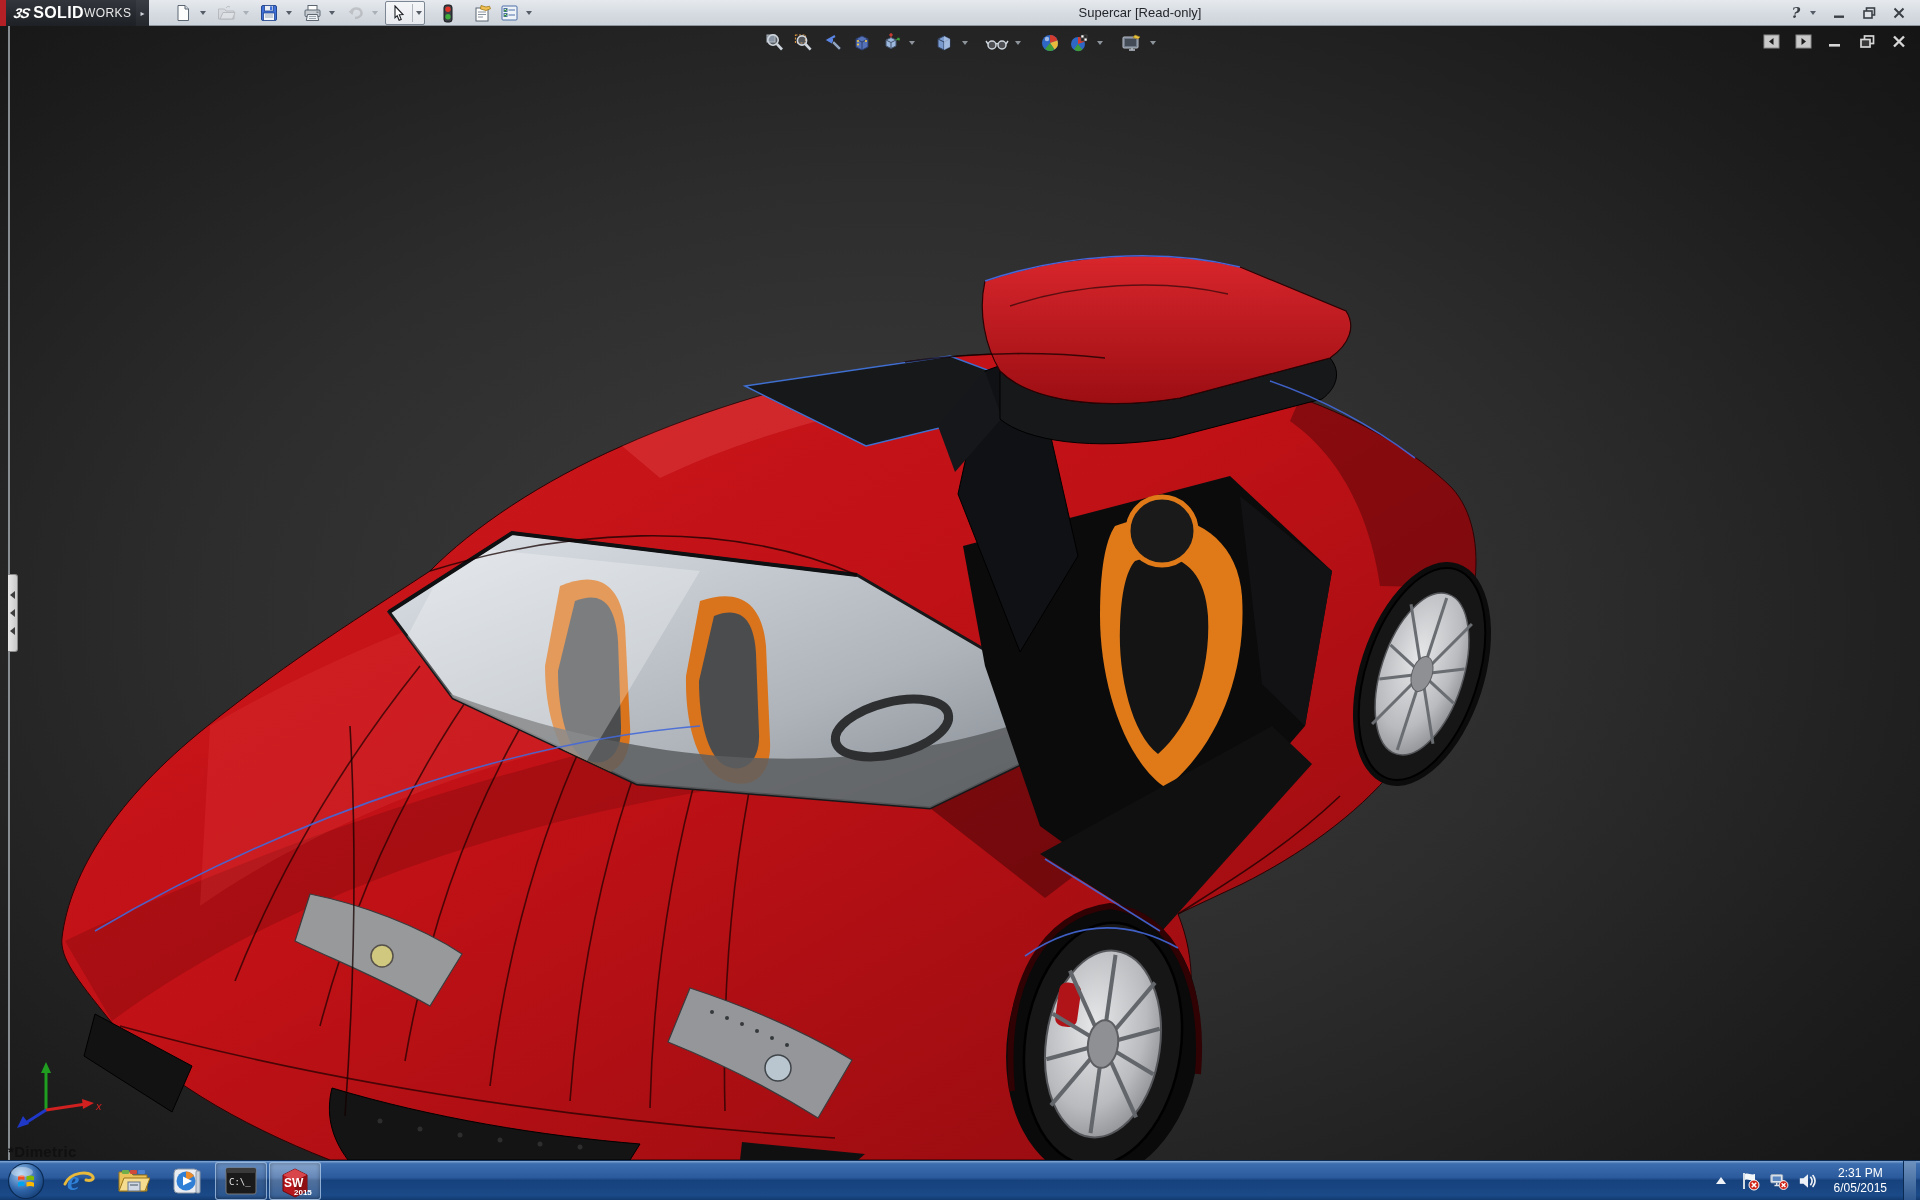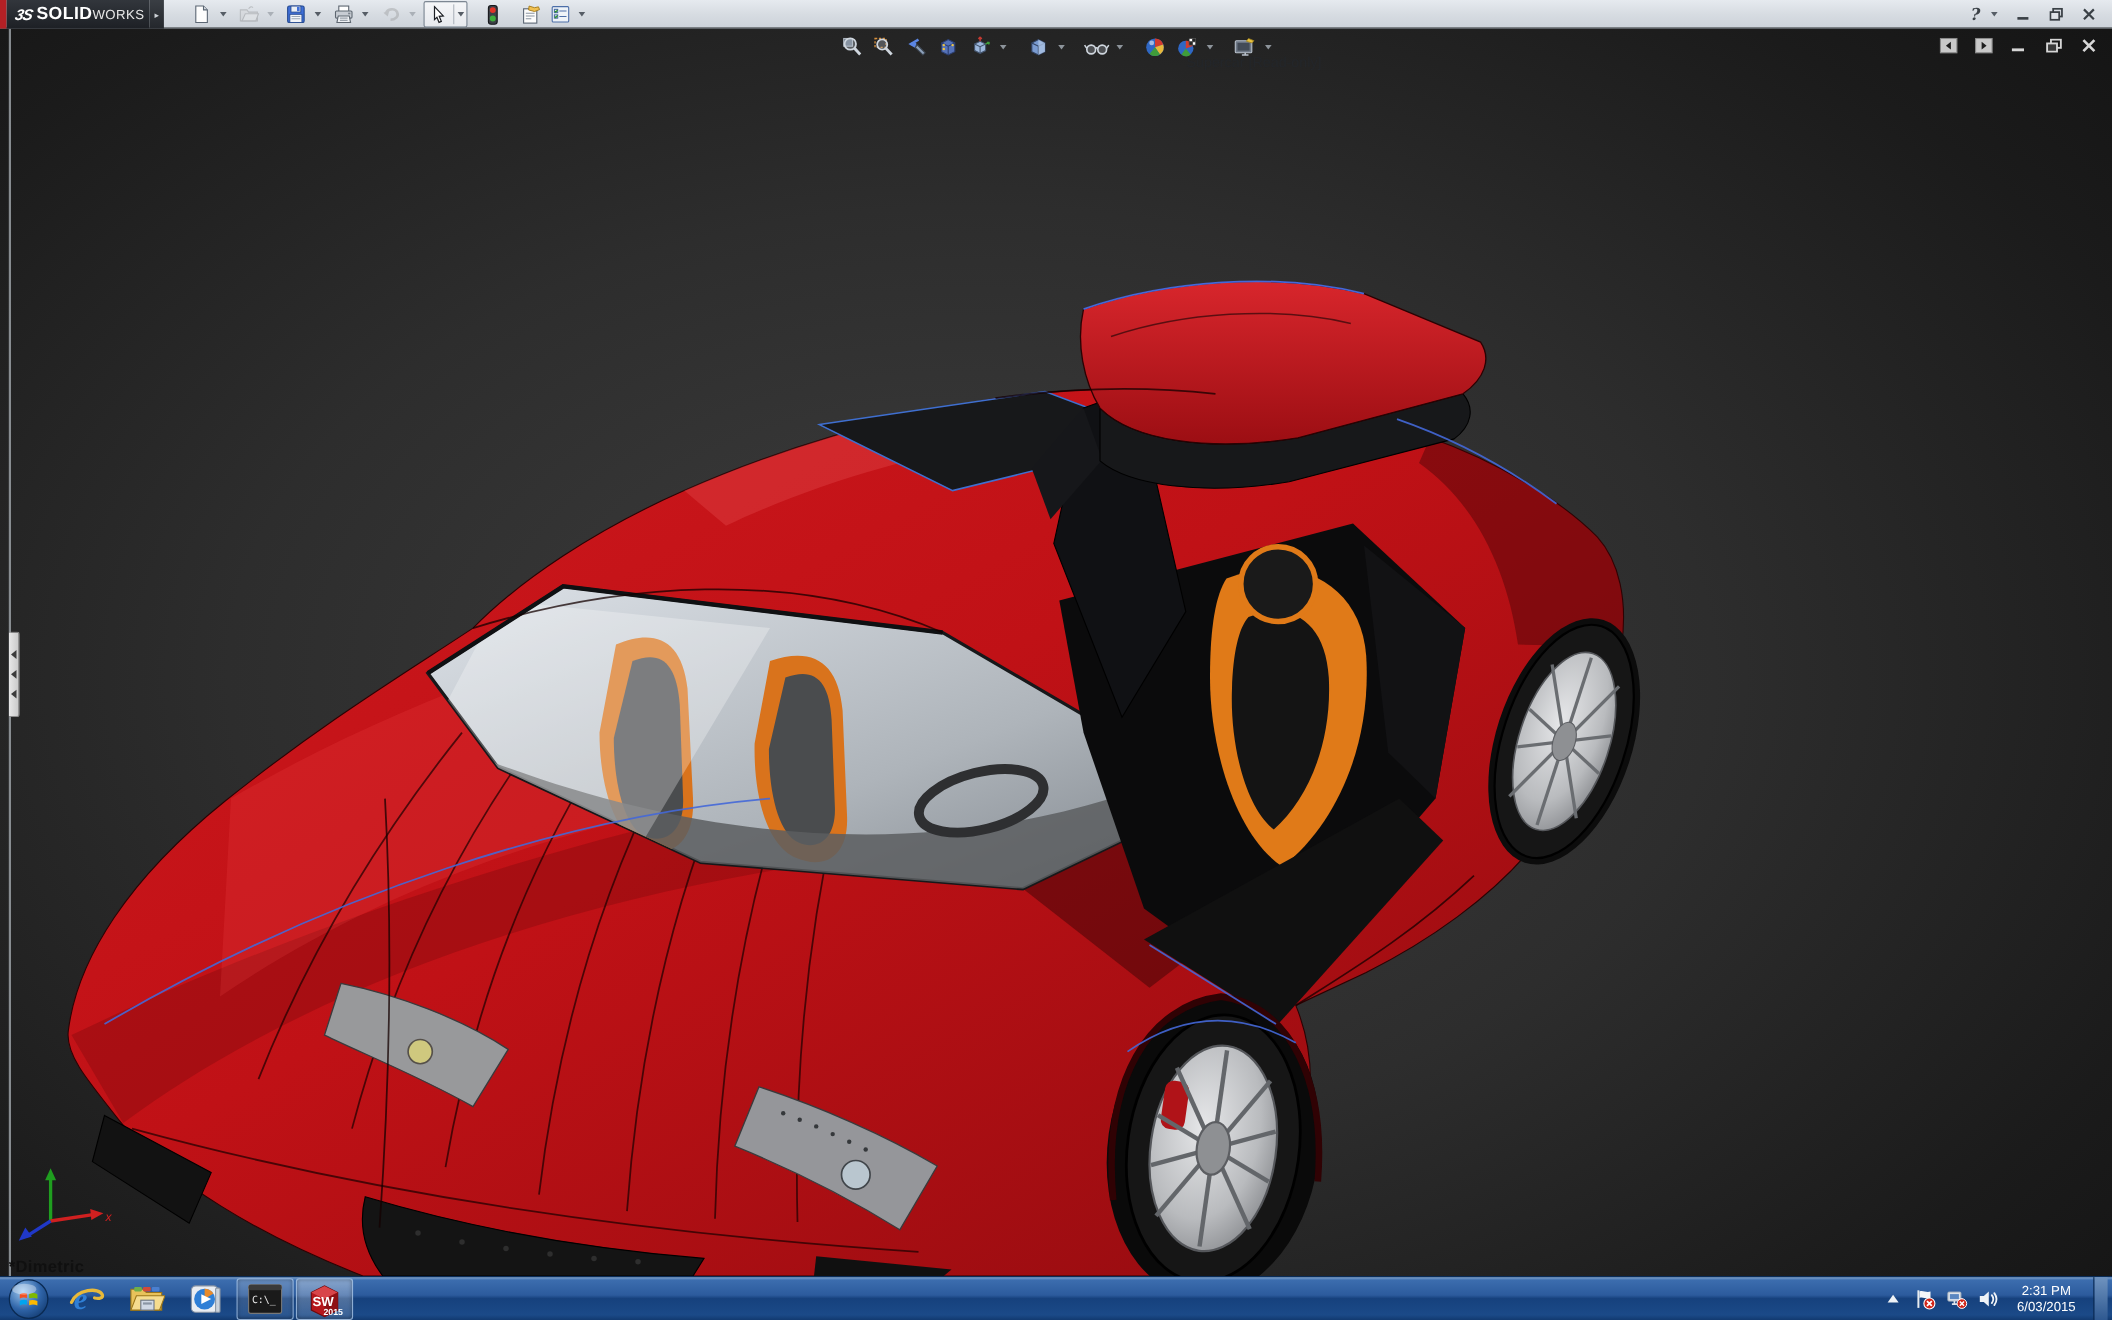--- a/index.html
+++ b/index.html
@@ -21,21 +21,21 @@
   .tool { width:26px; height:22px; display:flex; align-items:center; justify-content:center; border:1px solid transparent; border-radius:2px; }
   .tool.disabled { opacity:.38; filter:grayscale(.9); }
   .dd { width:11px; height:22px; display:flex; align-items:center; justify-content:center; margin-right:4px; }
   .dd::after { content:""; border-left:3px solid transparent; border-right:3px solid transparent; border-top:4px solid #565d66; }
   .dd.disabled::after { border-top-color:#aab0b7; }
   .tool-group-active { display:flex; align-items:center; border:1px solid #7d8793; border-radius:2px;
     background:linear-gradient(180deg,#f5f6f8,#e7eaee); height:24px; }
   .tool-group-active .tool { border:none; }
   .tool-group-active .sep { width:1px; height:18px; background:#aeb5bd; }
   .win-title { position:absolute; left:980px; width:320px; top:0; height:26px; line-height:26px;
-    text-align:center; font-size:13px; color:#23262a;margin-top:44px; }
+    text-align:center; font-size:13px; color:#23262a; }
   .win-controls { position:absolute; right:8px; top:0; height:26px; display:flex; align-items:center; gap:4px; }
   .wc-btn { width:26px; height:22px; display:flex; align-items:center; justify-content:center; color:#3a4046; border-radius:2px; }
   .help-label { font-size:15px; font-weight:700; color:#3a4046; font-family:"DejaVu Serif", serif; font-style:italic; }
   .help-dd { margin-left:-6px; }
 
   
   .viewport { position:absolute; top:26px; left:0; width:1920px; height:1134px;
     background:radial-gradient(ellipse 1500px 950px at 46% 52%, #3e3e3e 0%, #2d2d2d 45%, #1b1b1b 78%, #121212 100%); overflow:hidden; }
   .splitter-line { position:absolute; left:8px; top:0; width:2px; height:100%; background:#9aa0a4; opacity:.85; }
   .collapsed-tab { position:absolute; left:8px; top:548px; width:10px; height:78px; background:linear-gradient(90deg,#e8e8e8,#c9c9c9);
@@ -590,17 +590,17 @@
       </svg>
     </div>
     <div class="tray-icon">
       <svg width="22" height="20" viewBox="0 0 22 20">
         <path d="M2 7 h4 l5-4.5 v15 L6 13 H2 Z" fill="#eef2f6"></path>
         <path d="M14 6 Q17 10 14 14 M16.5 4 Q21 10 16.5 16" fill="none" stroke="#eef2f6" stroke-width="1.8" stroke-linecap="round"></path>
       </svg>
     </div>
     <div class="clock">
       <span>2:31 PM</span>
-      <span>6/03/2015</span>
+      <span>6/05/2015</span>
     </div>
     <div class="show-desktop"></div>
   </div>
 </div>
 
 </body></html>

